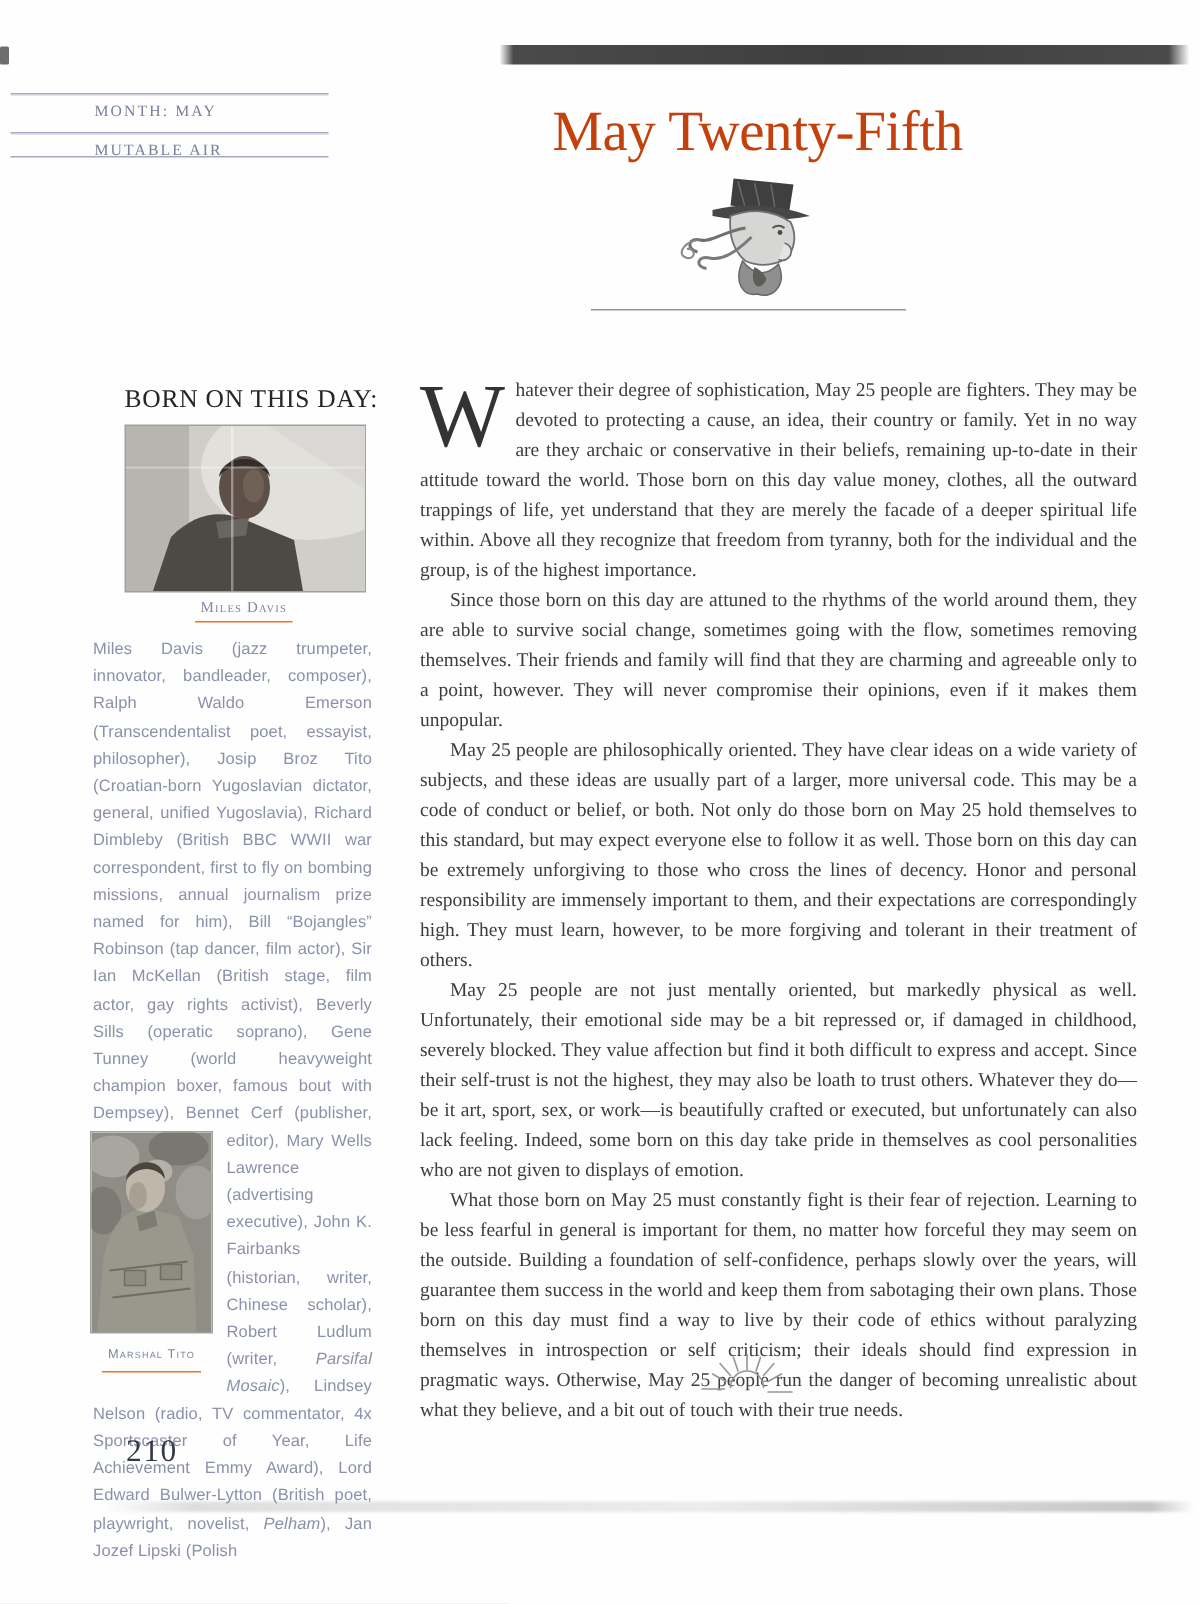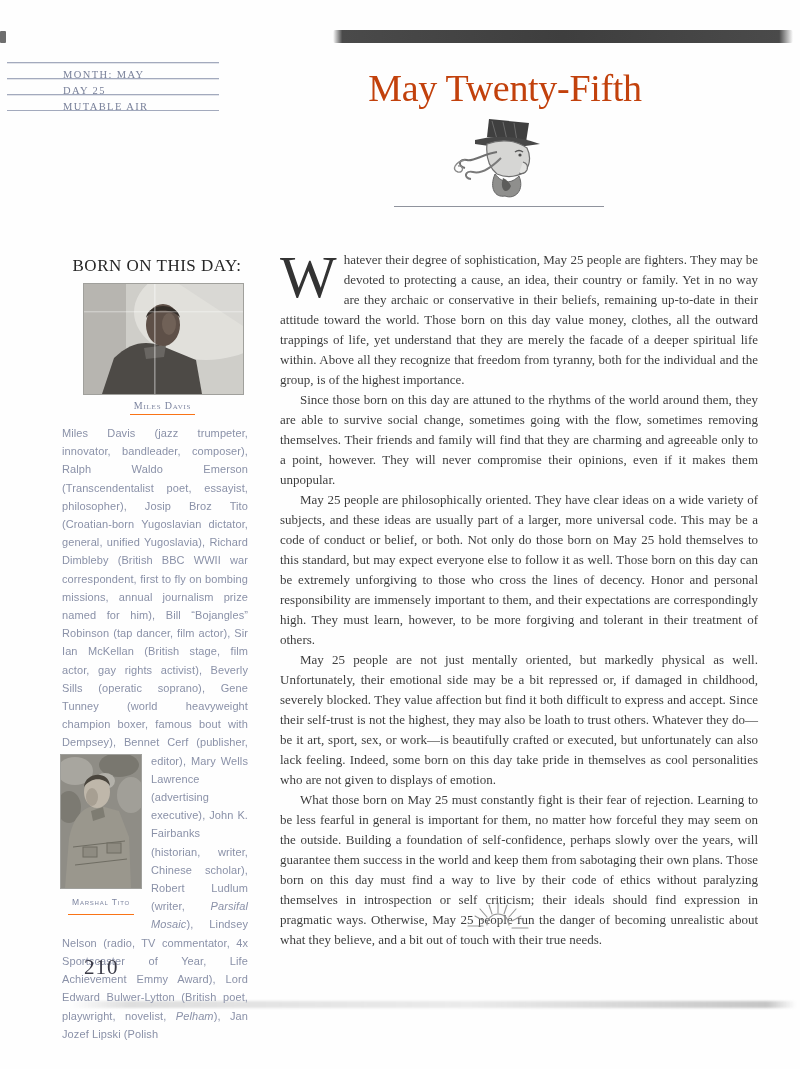--- a/index.html
+++ b/index.html
@@ -18,40 +18,40 @@
     position:absolute;left:0;top:31px;width:6px;height:12px;background:#6e6e6e;border-radius:1px;
   }
   .scan-bottom-streak{
     position:absolute;left:70px;top:1001px;width:726px;height:7px;
     background:linear-gradient(90deg, rgba(140,140,140,0) 0%, rgba(150,150,150,.30) 8%, rgba(170,170,170,.22) 55%, rgba(120,120,120,.42) 96%, rgba(120,120,120,0) 100%);
     filter:blur(1px);
   }
   
   .infobox{position:absolute;left:7px;top:62px;width:212px;}
   .info-row{
-    height:16px;border-top:1px solid #a3aabd;box-shadow:0 1px 0 rgba(163,170,189,.30) inset;
+    height:26px;border-top:1px solid #a3aabd;box-shadow:0 1px 0 rgba(163,170,189,.30) inset;
     padding-left:56px;box-sizing:border-box;
     font-size:10.5px;letter-spacing:1.4px;color:#79819a;line-height:23px;
     white-space:nowrap;
   }
   .info-row:last-child{border-bottom:1px solid #a3aabd;height:17px;}
   
   .title{
     position:absolute;left:280px;top:67px;width:450px;text-align:center;
     font-size:38px;line-height:42px;color:#c2410c;letter-spacing:-.3px;
   }
   .illustration{position:absolute;left:445px;top:116px;}
   .subtitle-rule{position:absolute;left:394px;top:206px;width:210px;height:1px;background:#8f939d;}
   .subtitle{
     position:absolute;left:280px;top:212px;width:450px;text-align:center;
     font-size:14.5px;letter-spacing:3.6px;color:#2d5a8e;line-height:20px;
   }
   
   .sidebar-heading{
-    position:absolute;left:62px;top:256px;width:190px;text-align:center;
+    position:absolute;left:62px;top:256px;width:190px;text-align:right;
     font-size:17px;letter-spacing:.5px;color:#262626;
   }
   .photo-frame{display:block;border:1px solid #a0a09c;}
   .miles-wrap{position:absolute;left:83px;top:283px;width:159px;}
   .caption{
     display:block;text-align:center;margin-top:5px;
     font-variant:small-caps;font-size:10px;letter-spacing:.8px;color:#7d85a0;
   }
   .caption .cap-inner{display:inline-block;border-bottom:1px solid #f97316;padding:0 4px 3px 4px;}
   .sidebar-text{
@@ -84,21 +84,20 @@
 <body>
 
 <div class="page">
 
   <div class="scan-top-bar"></div>
   <div class="scan-left-tick"></div>
   <div class="scan-bottom-streak"></div>
 
   <div class="infobox">
     <div class="info-row"><span>MONTH: MAY</span></div>
-    <div class="info-row"><span>DAY 25</span></div>
     <div class="info-row"><span>MUTABLE AIR</span></div>
   </div>
 
   <div class="title">May Twenty-Fifth</div>
 
   <svg class="illustration" width="108" height="88" viewBox="0 0 108 88">
 
     <path d="M44,3 L84,7 L81,26 L42,21 Z" fill="#3f3f3f"></path>
     <path d="M47,5 L52,23 M58,6 L62,24 M69,7 L72,25" stroke="#6a6a6a" stroke-width="1" fill="none"></path>
 

